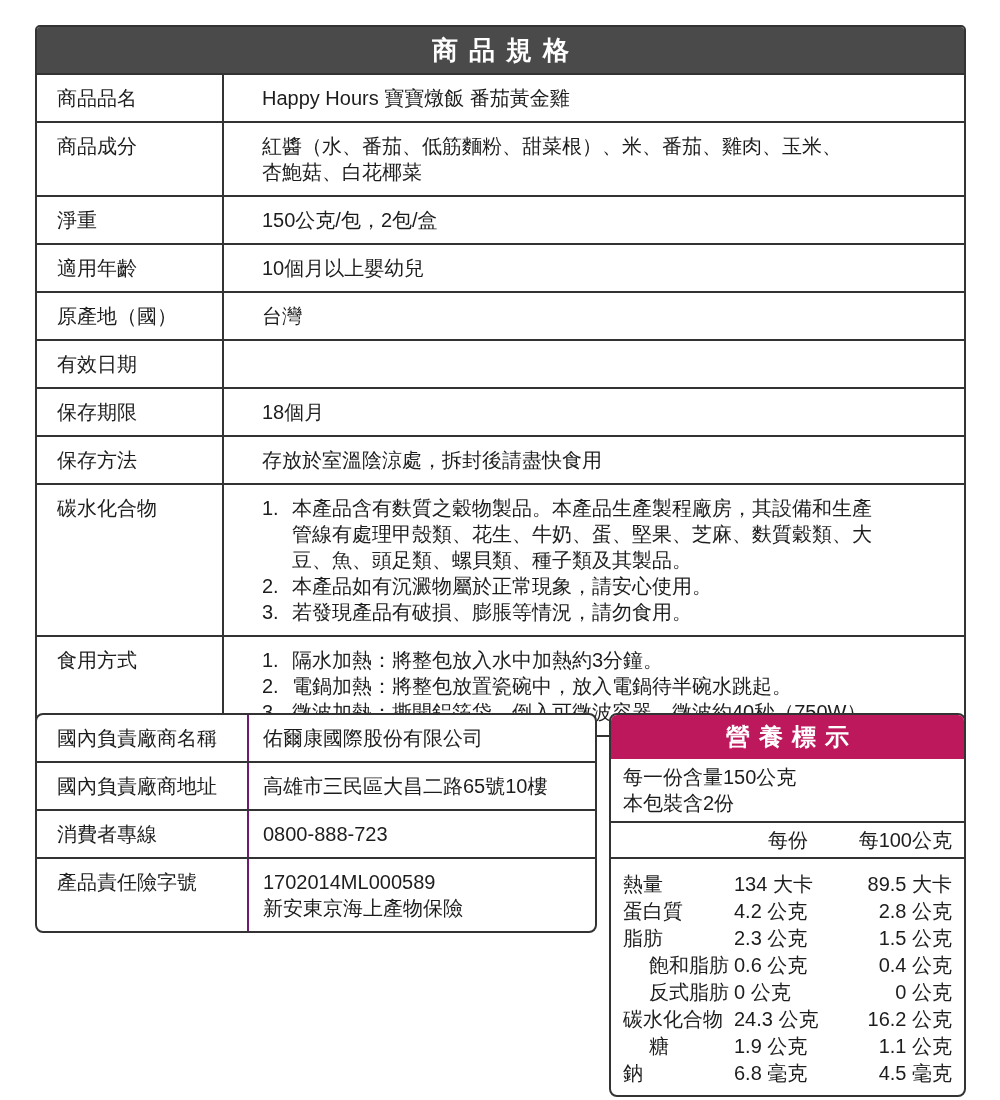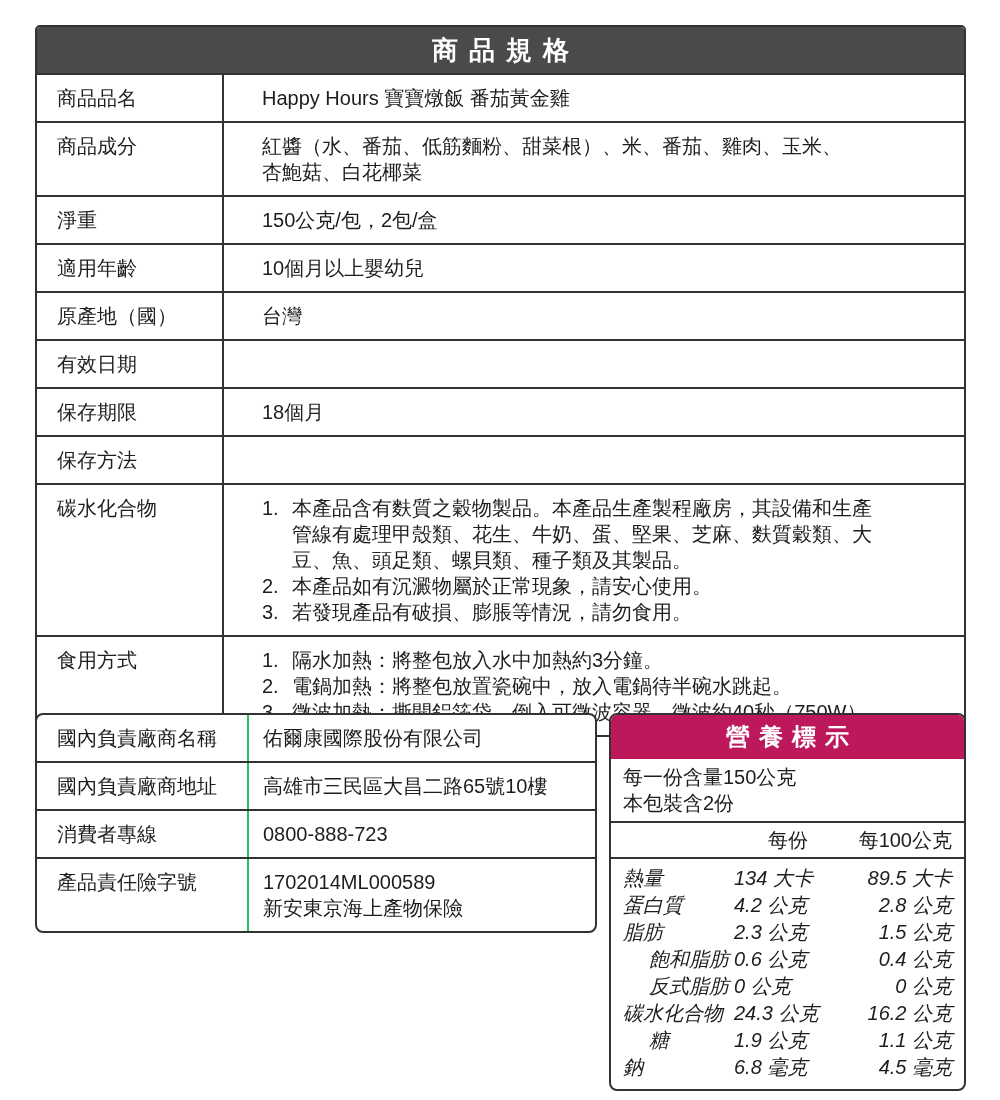--- a/index.html
+++ b/index.html
@@ -40,21 +40,21 @@
   
   .company-table {
     position:absolute; left:35px; top:713px; width:562px;
     border:2px solid #333333; border-radius:8px; overflow:hidden;
     background:#ffffff; box-sizing:border-box;
   }
   .company-row { display:flex; }
   .company-row + .company-row { border-top:2px solid #333333; }
   .company-label {
     flex:none; width:212px; box-sizing:border-box;
-    border-right:2px solid #22c55e;
+    border-right:2px solid #701a75;
     padding:10px 6px 10px 20px; font-size:20px; line-height:26px;
   }
   .company-value {
     flex:1; padding:10px 10px 10px 14px;
     font-size:20px; line-height:26px; white-space:pre-line;
   }
 
   
   .nutrition-table {
     position:absolute; left:609px; top:713px; width:357px;
@@ -70,21 +70,21 @@
     border-bottom:2px solid #333333;
     padding:5px 10px 5px 12px; font-size:20px; line-height:26px;
   }
   .ncols {
     display:flex; border-bottom:2px solid #333333;
     padding:4px 0; font-size:20px; line-height:26px;
   }
   .ncols .spacer { flex:1; }
   .ncols .c1 { flex:none; width:108px; text-align:center; }
   .ncols .c2 { flex:none; width:122px; text-align:right; padding-right:12px; box-sizing:border-box; }
-  .nbody { padding:6px 0 8px 0;font-style:italic; }
+  .nbody { padding:12px 0 8px 0; }
   .nrow { display:flex; font-size:20px; line-height:27px; }
   .nrow .nlabel { flex:1; padding-left:12px; }
   .nrow.indent .nlabel { padding-left:38px; }
   .nrow .v1 { flex:none; width:108px; text-align:left; }
   .nrow .v2 { flex:none; width:122px; text-align:right; padding-right:12px; box-sizing:border-box; }
 </style>
 </head>
 <body>
 
 <div class="page">
@@ -122,20 +122,21 @@
       <div class="cell-label">有效日期</div>
     </div>
 
     <div class="spec-row">
       <div class="cell-label">保存期限</div>
       <div class="cell-value">18個月</div>
     </div>
 
     <div class="spec-row">
       <div class="cell-label">保存方法</div>
+      <div class="cell-value">存放於室溫陰涼處，拆封後請盡快食用</div>
     </div>
 
     <div class="spec-row">
       <div class="cell-label">碳水化合物</div>
       <div class="cell-value list">
         <div class="li">
           <span class="num">1.</span>
           <span class="txt">本產品含有麩質之穀物製品。本產品生產製程廠房，其設備和生產
 管線有處理甲殼類、花生、牛奶、蛋、堅果、芝麻、麩質穀類、大
 豆、魚、頭足類、螺貝類、種子類及其製品。</span>

